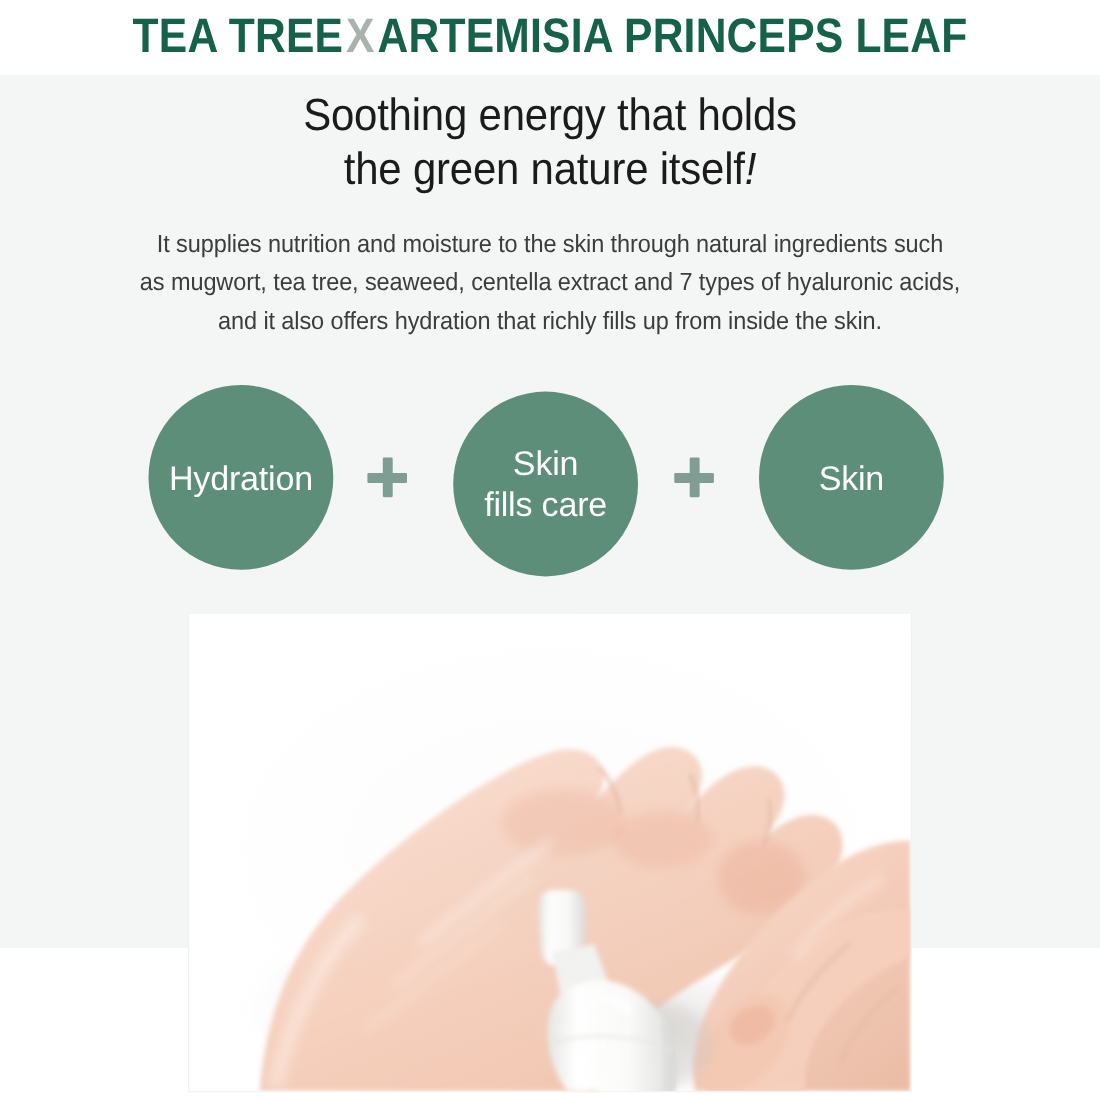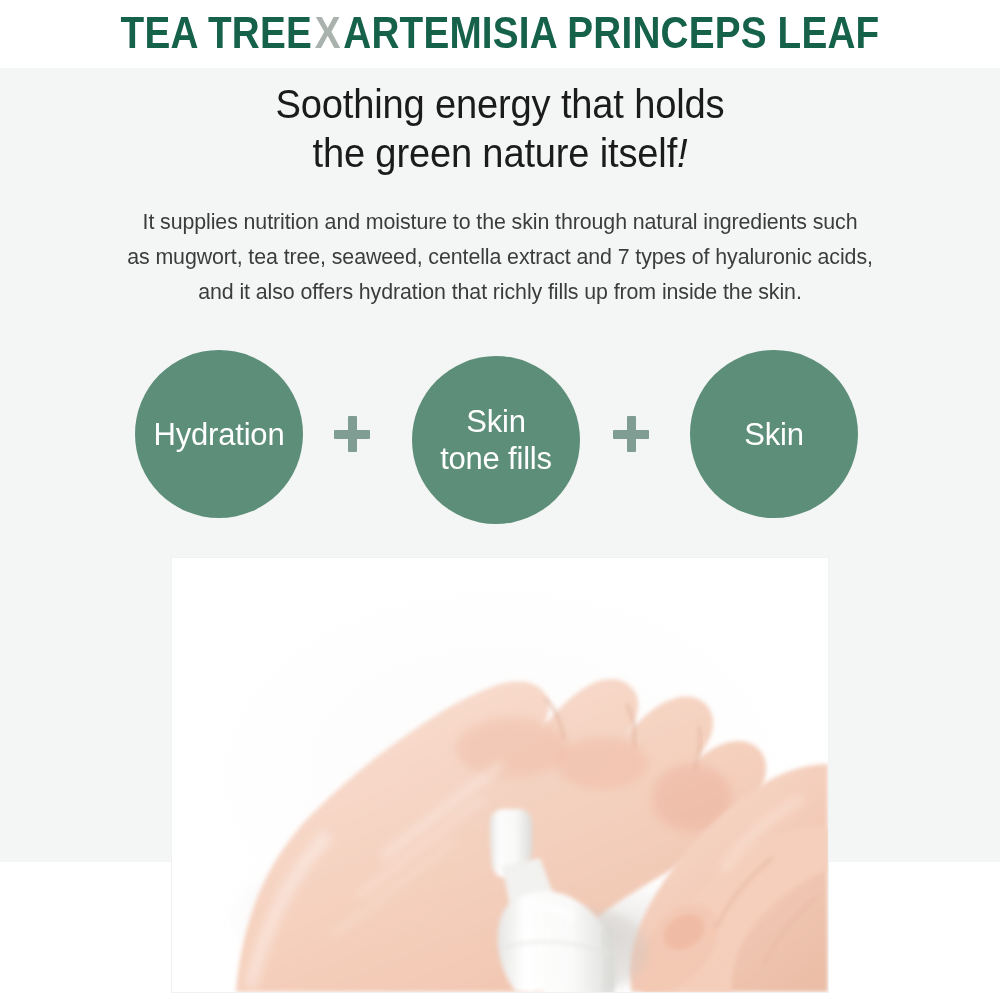--- a/index.html
+++ b/index.html
@@ -196,21 +196,21 @@
 
     <div class="circle circle-1">
       <span class="txt">Hydration</span>
     </div>
 
     <div class="plus plus-1"></div>
 
     <div class="circle circle-2">
       <span class="txt">
         <span>Skin</span><br>
-        <span>tone fills</span>
+        <span>fills care</span>
       </span>
     </div>
 
     <div class="plus plus-2"></div>
 
     <div class="circle circle-3">
       <span class="txt">
         <span>Skin</span><br>
       </span>
     </div>

